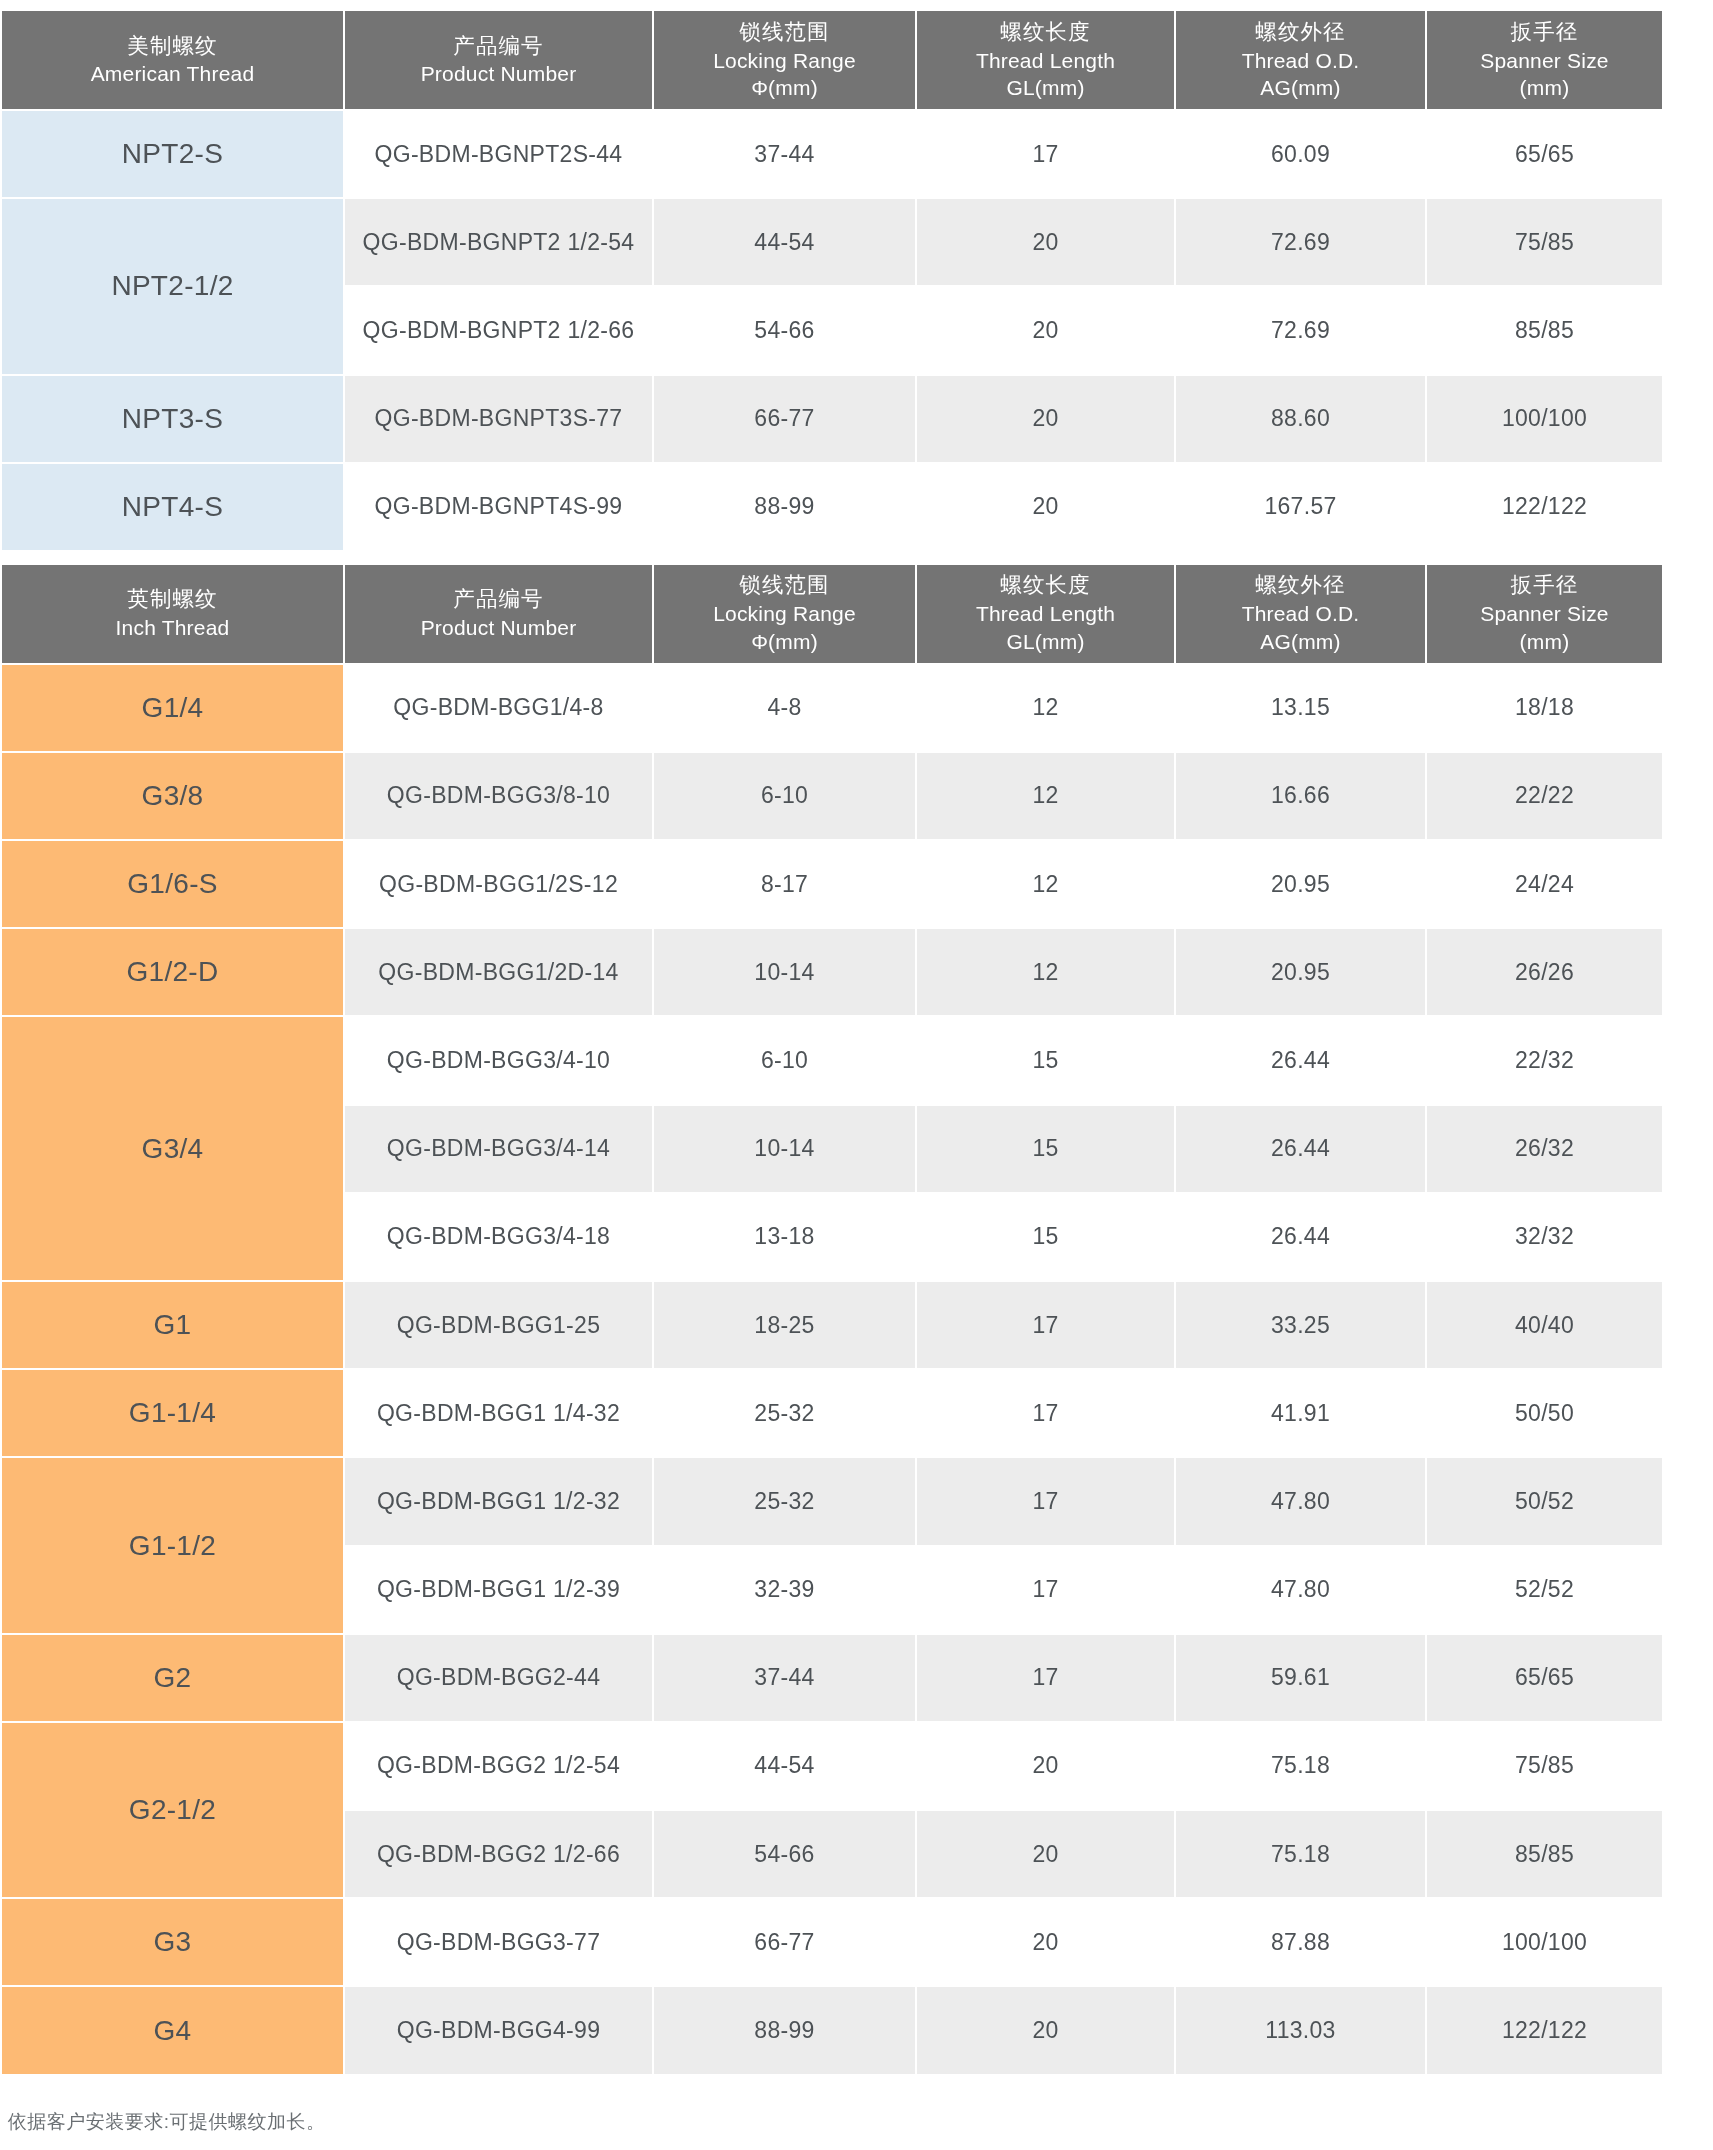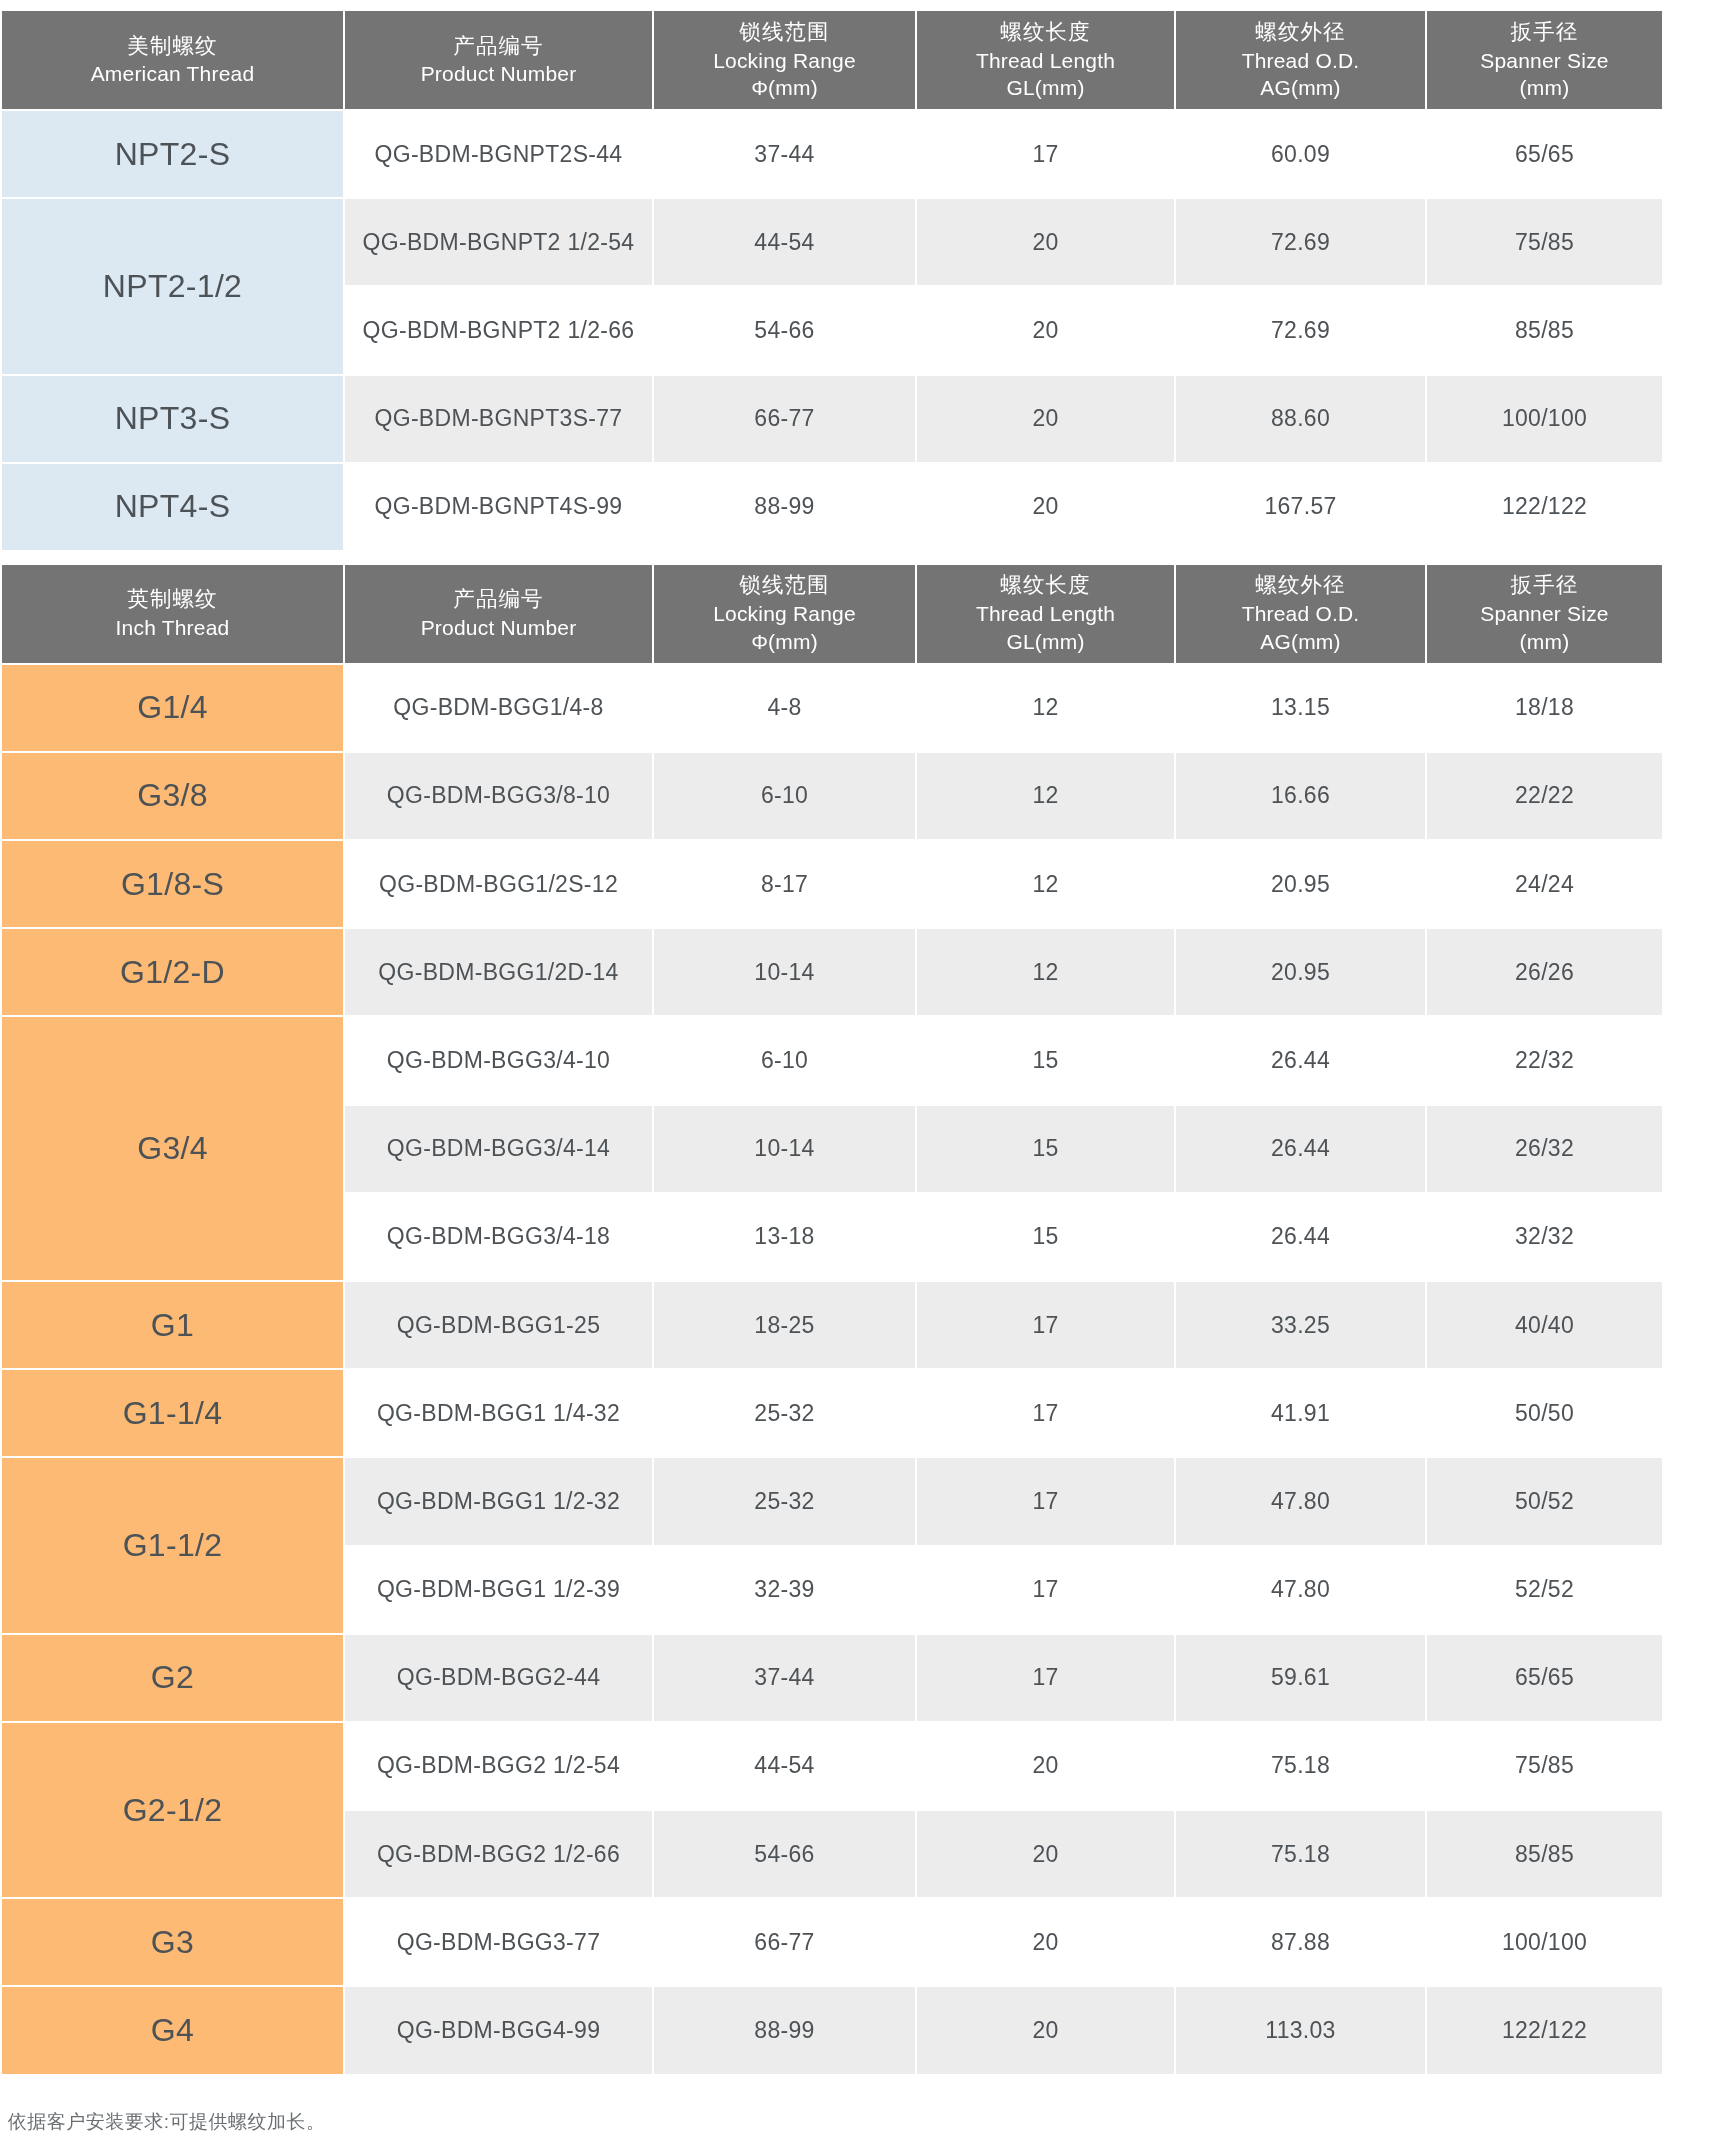--- a/index.html
+++ b/index.html
@@ -47,21 +47,21 @@
   tbody td{
     text-align:center;
     vertical-align:middle;
     font-size:23px;
     color:#4d5256;
     height:77px;
     padding:4.6px 3.1px;
     letter-spacing:0.3px;
     background:#ffffff;
   }
-  tbody td.thr{font-size:32px;}
+  tbody td.thr{font-size:28px;}
 
   
   .t1 tbody td.thr{background:#dce9f3;}
   
   .t2 tbody td.thr{background:#fdba74;}
 
   
   tbody tr.alt td.d{background:#ececec;}
   tbody tr.reg td.d{background:#ffffff;}
 
@@ -215,21 +215,21 @@
           </tr>
           <tr class="alt">
             <td class="thr" rowspan="1">G3/8</td>
             <td class="d">QG-BDM-BGG3/8-10</td>
             <td class="d">6-10</td>
             <td class="d">12</td>
             <td class="d">16.66</td>
             <td class="d">22/22</td>
           </tr>
           <tr class="reg">
-            <td class="thr" rowspan="1">G1/8-S</td>
+            <td class="thr" rowspan="1">G1/6-S</td>
             <td class="d">QG-BDM-BGG1/2S-12</td>
             <td class="d">8-17</td>
             <td class="d">12</td>
             <td class="d">20.95</td>
             <td class="d">24/24</td>
           </tr>
           <tr class="alt">
             <td class="thr" rowspan="1">G1/2-D</td>
             <td class="d">QG-BDM-BGG1/2D-14</td>
             <td class="d">10-14</td>

